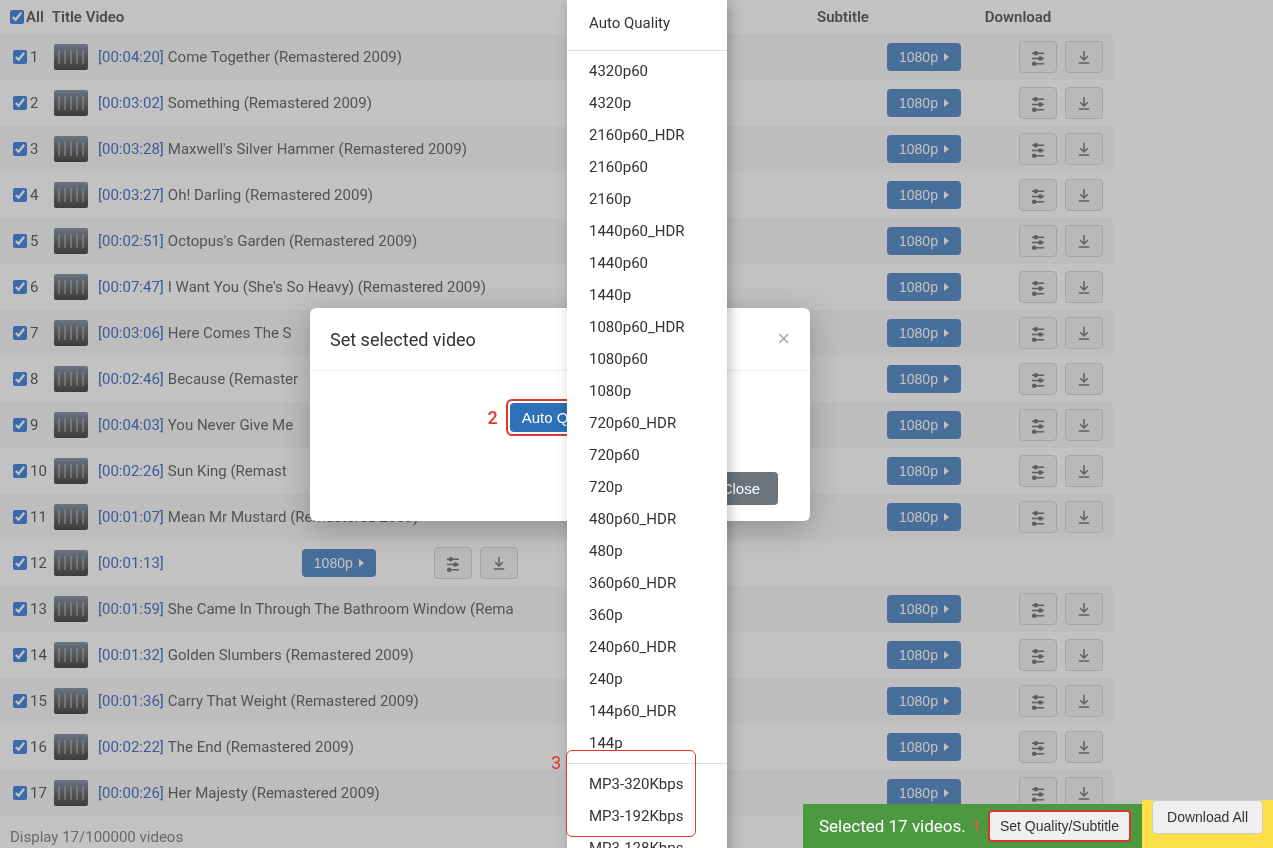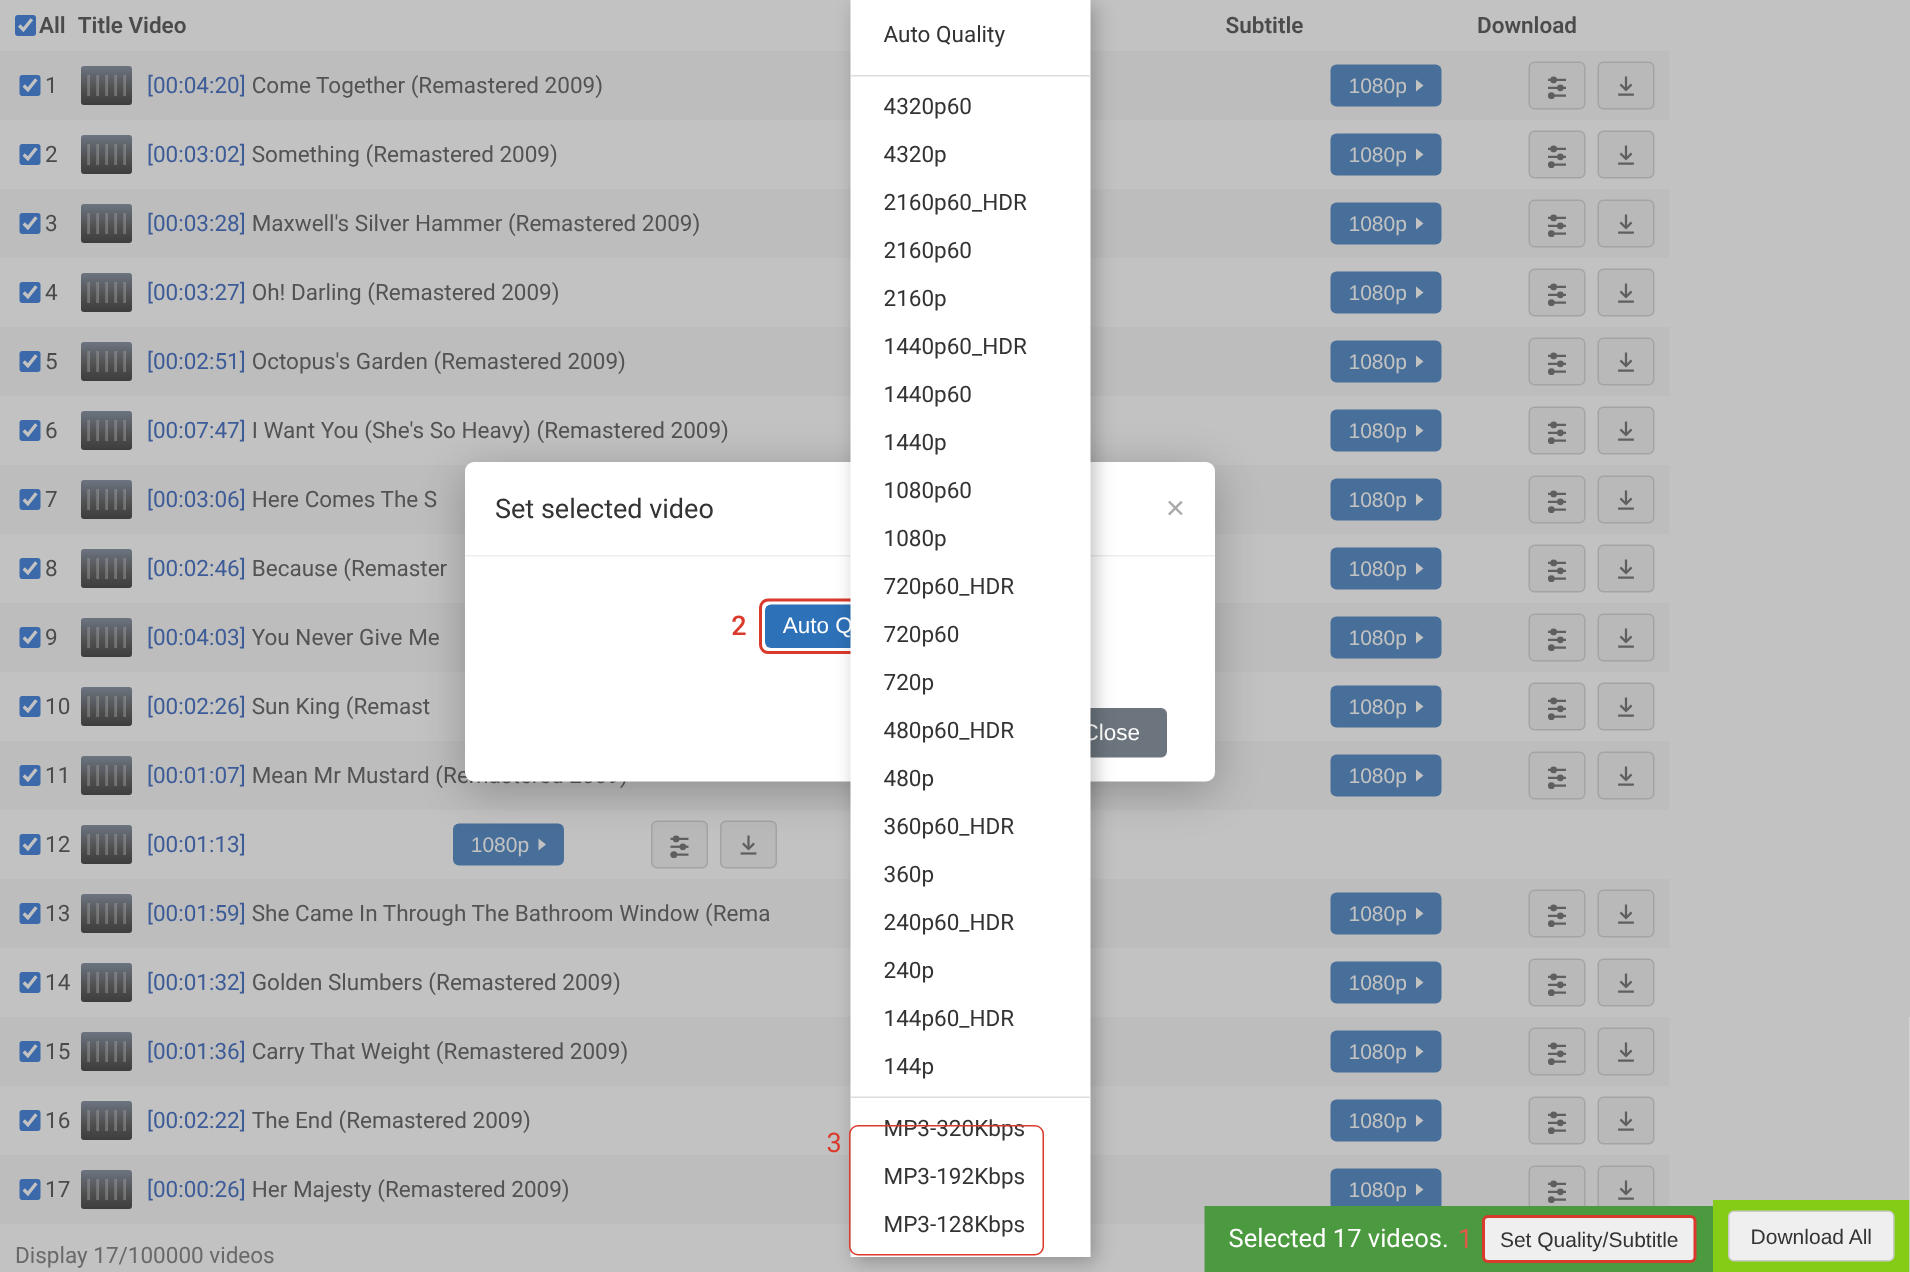--- a/index.html
+++ b/index.html
@@ -245,23 +245,23 @@
     padding: 6px 10px;
     border-radius: 4px;
     font-size: 14px;
     cursor: pointer;
   }
   .download-all-bar {
     position: absolute;
     right: 0;
     bottom: 0;
     height: 48px;
-    background: #84cc16;
+    background: #fde047;
     display: flex;
-    align-items: center;
+    align-items: flex-start;
     padding: 0 10px;
     z-index: 40;
   }
   .download-all-btn {
     background: #efefef;
     border: 1px solid #ccc;
     color: #333;
     padding: 8px 14px;
     border-radius: 4px;
     font-size: 14px;
@@ -841,20 +841,21 @@
     <div class="dropdown-item">Auto Quality</div>
     <div class="dropdown-divider"></div>
     <div class="dropdown-item">4320p60</div>
     <div class="dropdown-item">4320p</div>
     <div class="dropdown-item">2160p60_HDR</div>
     <div class="dropdown-item">2160p60</div>
     <div class="dropdown-item">2160p</div>
     <div class="dropdown-item">1440p60_HDR</div>
     <div class="dropdown-item">1440p60</div>
     <div class="dropdown-item">1440p</div>
+    <div class="dropdown-item">1080p60_HDR</div>
     <div class="dropdown-item">1080p60</div>
     <div class="dropdown-item">1080p</div>
     <div class="dropdown-item">720p60_HDR</div>
     <div class="dropdown-item">720p60</div>
     <div class="dropdown-item">720p</div>
     <div class="dropdown-item">480p60_HDR</div>
     <div class="dropdown-item">480p</div>
     <div class="dropdown-item">360p60_HDR</div>
     <div class="dropdown-item">360p</div>
     <div class="dropdown-item">240p60_HDR</div>

